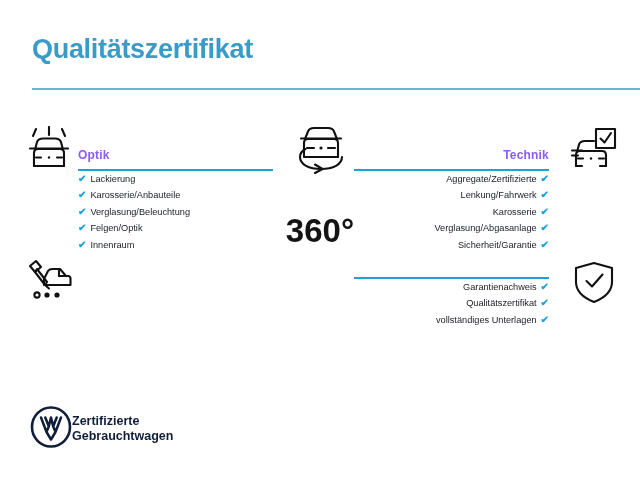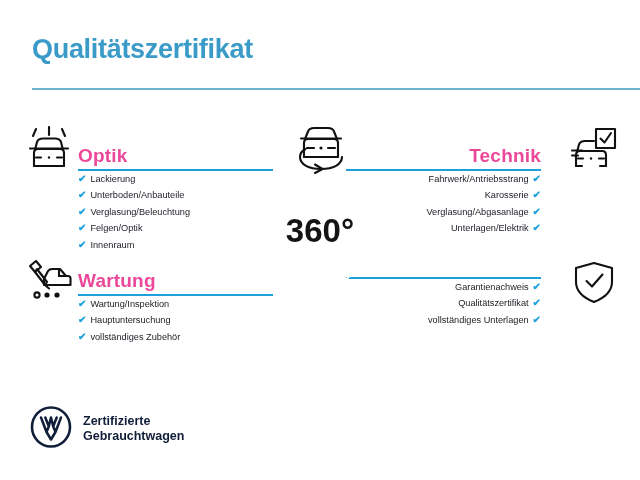--- a/index.html
+++ b/index.html
@@ -31,26 +31,26 @@
     width: 608px; height: 2px;
     background: #6FB2CC;
   }
 
   
   .col {
     position: absolute;
     width: 195px;
   }
   .col.left  { left: 78px; }
-  .col.right { left: 346px; width: 195px; text-align: right; }
+  .col.right { left: 354px; width: 195px; text-align: right; }
 
   .sec-title {
-    font-size: 19px;
-    font-weight: bold;
-    color: #ec4899;
+    font-size: 12px;
+    font-weight: bold;
+    color: #8b5cf6;
     letter-spacing: 0.2px;
     line-height: 17px;
   }
   .sec-rule {
     margin-top: 5px;
     height: 2px;
     background: #1EA0DC;
     width: 100%;
   }
   .items {
@@ -94,21 +94,20 @@
     left: 285px; top: 122px;
     width: 72px; height: 58px;
   }
 
   
   #footer-logo {
     position: absolute;
     left: 30px; top: 406px;
     display: flex;
     align-items: center;
-    gap: 11px;
   }
   #footer-logo-text {
     font-size: 12.5px;
     font-weight: bold;
     line-height: 15.5px;
     color: #111E39;
     white-space: pre-line;
   }
 </style>
 </head>
@@ -169,45 +168,37 @@
       <path d="M22 3 L40 8 L40 22 C40 31.5 32 38 22 42 C12 38 4 31.5 4 22 L4 8 Z"></path>
       <path d="M14.5 21 L20 26.5 L30.5 14.5"></path>
     </svg>
   </div>
 
   <div class="col left" id="sec-optik">
     <div class="sec-title">Optik</div>
     <div class="sec-rule"></div>
     <ul class="items">
       <li><span class="check">✔</span><span>Lackierung</span></li>
-      <li><span class="check">✔</span><span>Unterboden/Anbauteile</span></li>
+      <li><span class="check">✔</span><span>Karosserie/Anbauteile</span></li>
       <li><span class="check">✔</span><span>Verglasung/Beleuchtung</span></li>
       <li><span class="check">✔</span><span>Felgen/Optik</span></li>
       <li><span class="check">✔</span><span>Innenraum</span></li>
     </ul>
   </div>
 
-  <div class="col left" id="sec-wartung">
-    <div class="sec-title">Wartung</div>
-    <div class="sec-rule"></div>
-    <ul class="items">
-      <li><span class="check">✔</span><span>Wartung/Inspektion</span></li>
-      <li><span class="check">✔</span><span>Hauptuntersuchung</span></li>
-      <li><span class="check">✔</span><span>vollständiges Zubehör</span></li>
-    </ul>
-  </div>
 
   <div class="col right" id="sec-technik">
     <div class="sec-title">Technik</div>
     <div class="sec-rule"></div>
     <ul class="items">
-      <li><span>Fahrwerk/Antriebsstrang</span><span class="check">✔</span></li>
+      <li><span>Aggregate/Zertifizierte</span><span class="check">✔</span></li>
+      <li><span>Lenkung/Fahrwerk</span><span class="check">✔</span></li>
       <li><span>Karosserie</span><span class="check">✔</span></li>
       <li><span>Verglasung/Abgasanlage</span><span class="check">✔</span></li>
-      <li><span>Unterlagen/Elektrik</span><span class="check">✔</span></li>
+      <li><span>Sicherheit/Garantie</span><span class="check">✔</span></li>
     </ul>
   </div>
 
   <div class="col right" id="sec-garantie">
     <div class="sec-rule"></div>
     <ul class="items">
       <li><span>Garantienachweis</span><span class="check">✔</span></li>
       <li><span>Qualitätszertifikat</span><span class="check">✔</span></li>
       <li><span>vollständiges Unterlagen</span><span class="check">✔</span></li>
     </ul>

